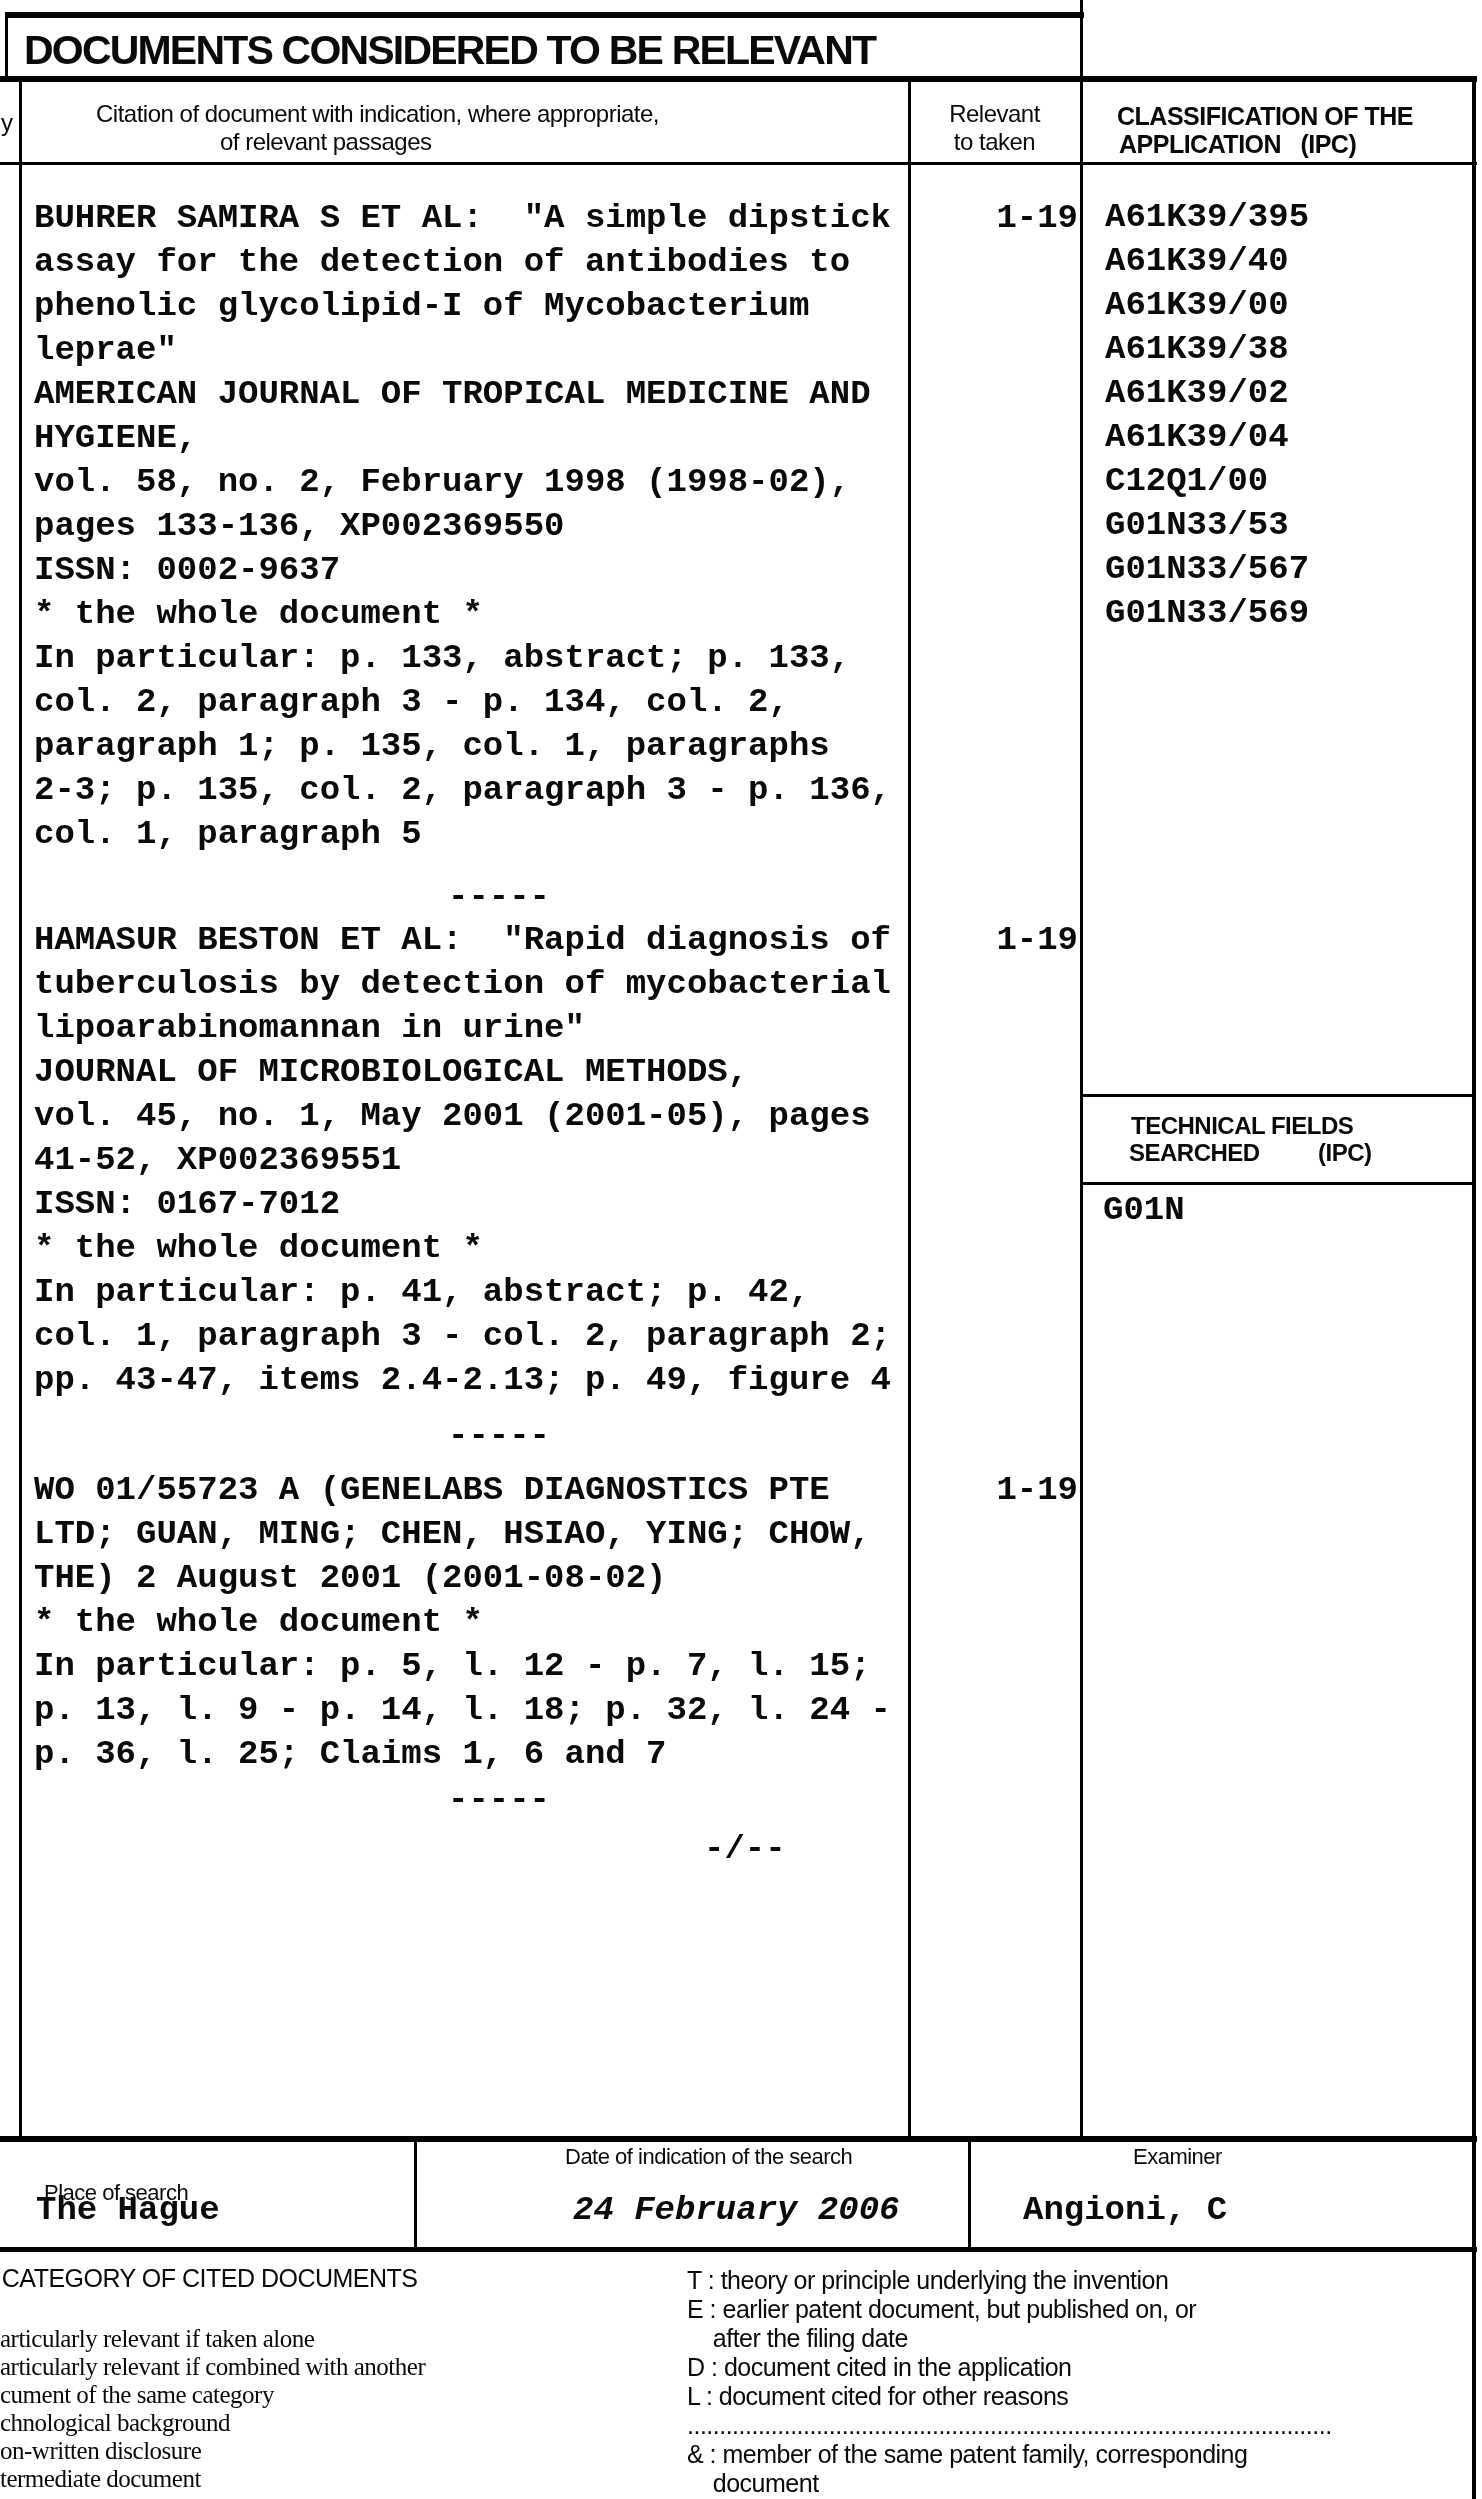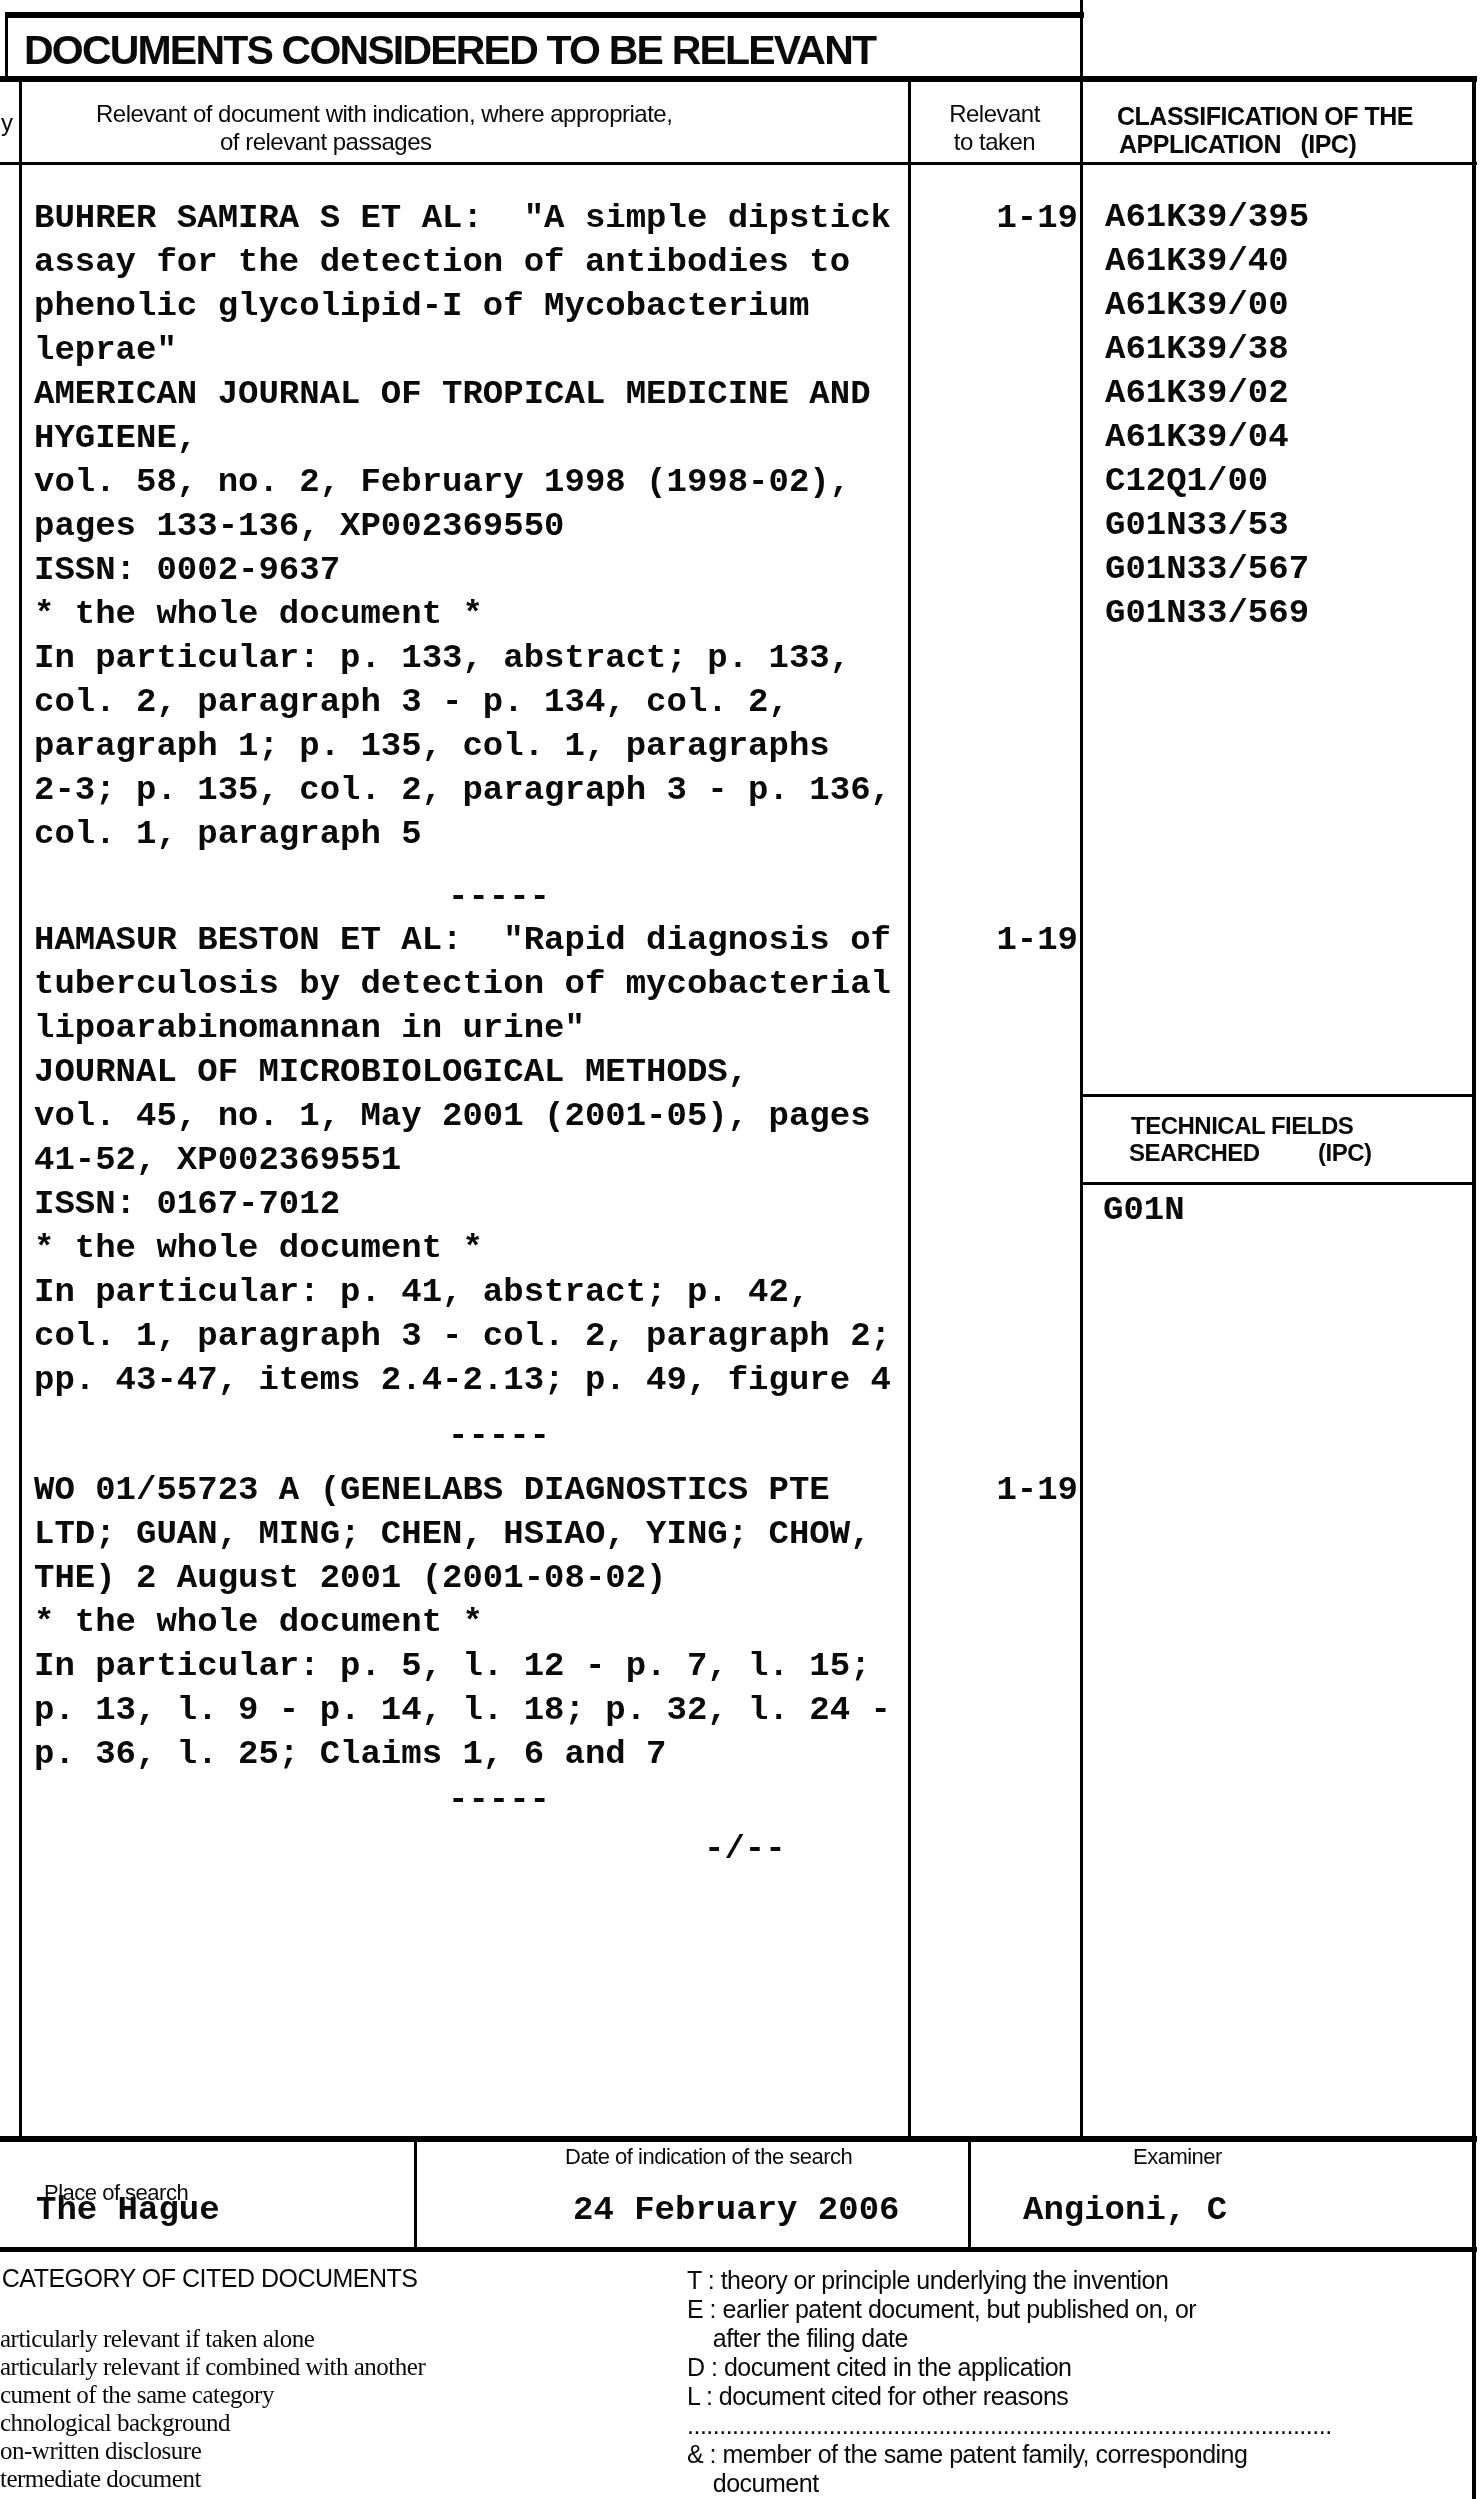--- a/index.html
+++ b/index.html
@@ -54,21 +54,21 @@
   <div class="v" style="left:18.5px;top:76px;width:3.7px;height:2066px;"></div>
   <div class="v" style="left:908px;top:76px;width:2.8px;height:2066px;"></div>
   <div class="v" style="left:1080px;top:0;width:2.8px;height:2141px;"></div>
   <div class="v" style="left:1472px;top:76px;width:3.7px;height:2424px;"></div>
   <div class="v" style="left:414px;top:2136px;width:2.8px;height:113px;"></div>
   <div class="v" style="left:968px;top:2136px;width:2.8px;height:113px;"></div>
 
   <div class="sans title" style="left:24px;top:27px;">DOCUMENTS CONSIDERED TO BE RELEVANT</div>
   <div class="sans colhead" style="left:0.9px;top:109px;">y</div>
 
-  <div class="sans colhead" style="left:96px;top:100px;">Relevant of document with indication, where appropriate,</div>
+  <div class="sans colhead" style="left:96px;top:100px;">Citation of document with indication, where appropriate,</div>
   <div class="sans colhead" style="left:220px;top:128px;">of relevant passages</div>
 
   <div class="sans colhead" style="left:908px;top:100px;width:173px;text-align:center;">Relevant</div>
   <div class="sans colhead" style="left:908px;top:128px;width:173px;text-align:center;">to taken</div>
 
   <div class="sans colhead-b" style="left:1117px;top:102px;">CLASSIFICATION OF THE</div>
   <div class="sans colhead-b" style="left:1119px;top:130px;">APPLICATION   (IPC)</div>
 
   <div class="mono" style="left:34px;top:196px;">BUHRER SAMIRA S ET AL:  "A simple dipstick
 assay for the detection of antibodies to
@@ -128,21 +128,21 @@
   <div class="sans tf" style="left:1131px;top:1112px;">TECHNICAL FIELDS</div>
   <div class="sans tf" style="left:1129px;top:1139px;">SEARCHED</div>
   <div class="sans tf" style="left:1318px;top:1139px;">(IPC)</div>
   <div class="mono" style="left:1103px;top:1188px;">G01N</div>
 
 
   <div class="sans flabel" style="left:44px;top:2144px;margin-top:36px;">Place of search</div>
   <div class="mono" style="left:36px;top:2188px;">The Hague</div>
 
   <div class="sans flabel" style="left:565px;top:2144px;">Date of indication of the search</div>
-  <div class="mono" style="left:573px;top:2188px;">24 February 2006</div>
+  <div class="mono" style="left:573px;top:2188px;font-style:italic;">24 February 2006</div>
 
   <div class="sans flabel" style="left:1133px;top:2144px;">Examiner</div>
   <div class="mono" style="left:1023px;top:2188px;">Angioni, C</div>
 
   <div class="sans legend" style="left:1.8px;top:2264px;">CATEGORY OF CITED DOCUMENTS</div>
   <div class="sans legend legend-left" style="left:0;top:2325px;">articularly relevant if taken alone
 articularly relevant if combined with another
 cument of the same category
 chnological background
 on-written disclosure

